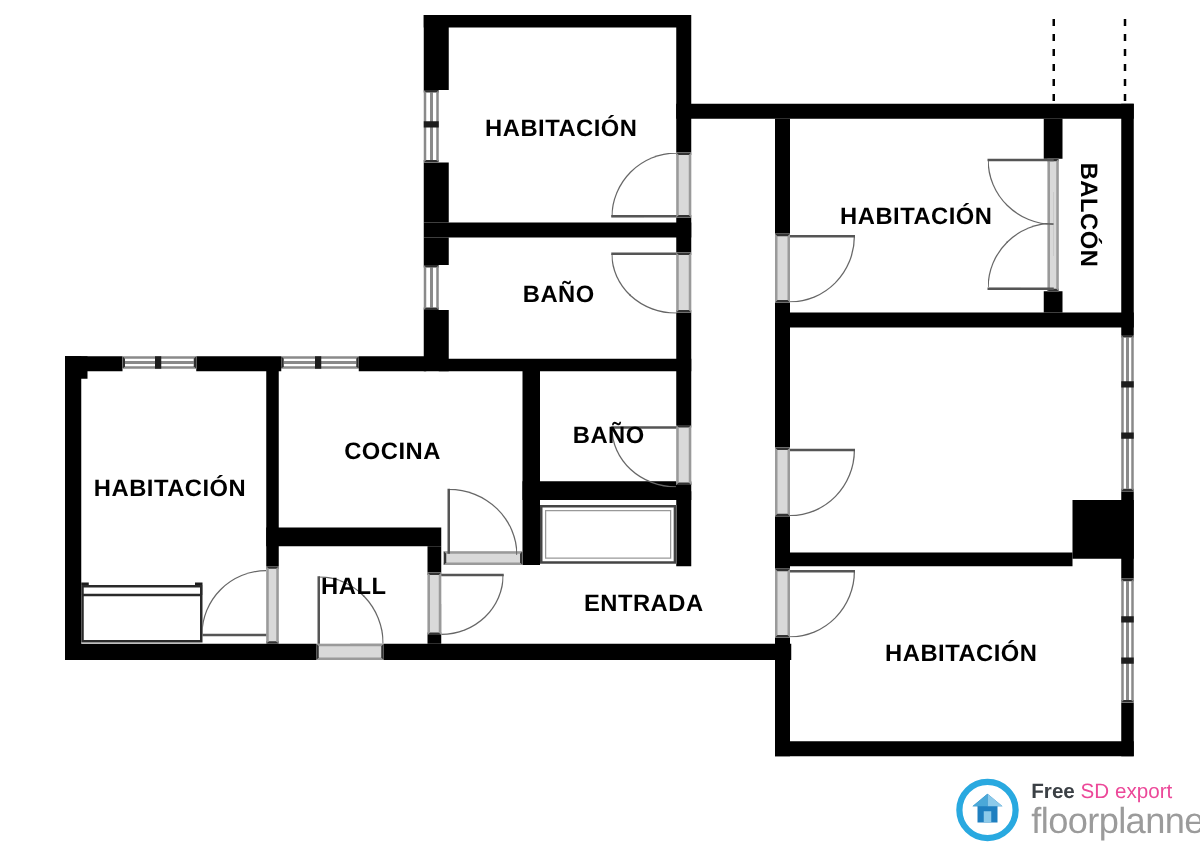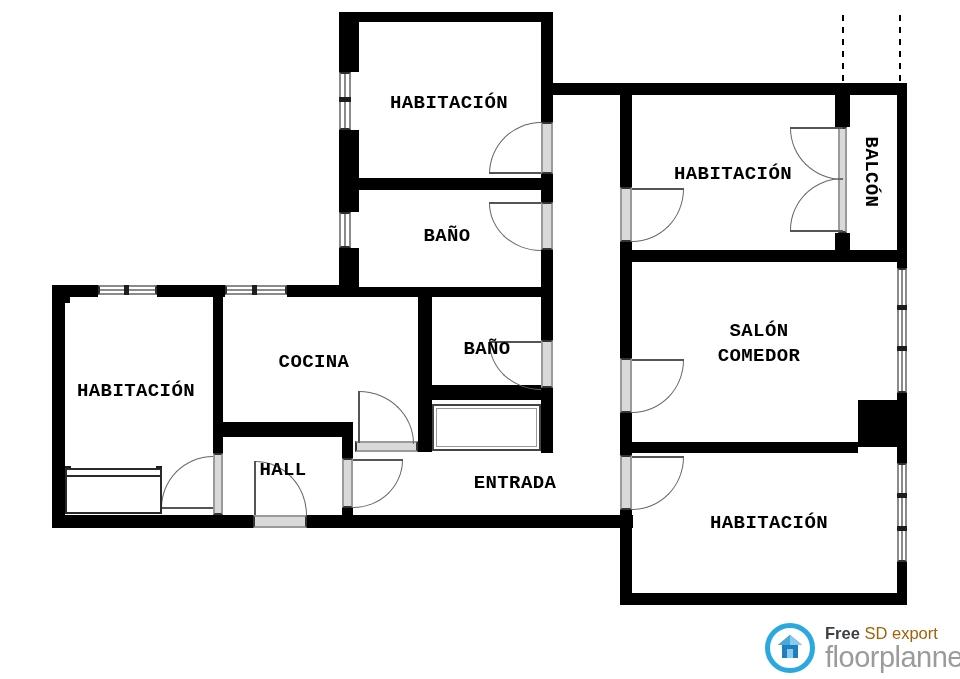--- a/index.html
+++ b/index.html
@@ -1,19 +1,19 @@
 <!DOCTYPE html>
 <html><head>
 <meta charset="utf-8">
 <style>
   html,body{margin:0;padding:0;background:#fff;}
   *,*::before,*::after{box-sizing:border-box;}
   #stage{position:relative;width:960px;height:679px;background:#ffffff;overflow:hidden;
          font-family:"Liberation Sans","DejaVu Sans",sans-serif;}
-  #plan{position:absolute;left:0;top:0;width:960px;height:679px;font-family:Liberation Mono, monospace;}
+  #plan{position:absolute;left:0;top:0;width:960px;height:679px;}
   #plan > div{position:absolute;}
   .wall{background:#000;}
   .window{background-color:#fff;}
   .window.v{border-left:2px solid #8a8a8a;border-right:2px solid #8a8a8a;
             border-top:2px solid #2f2f2f;border-bottom:2px solid #2f2f2f;
             background-image:linear-gradient(to right,transparent calc(50% - 1px),#8a8a8a calc(50% - 1px),#8a8a8a calc(50% + 1px),transparent calc(50% + 1px));}
   .window.h{border-top:2px solid #8a8a8a;border-bottom:2px solid #8a8a8a;
             border-left:2px solid #2f2f2f;border-right:2px solid #2f2f2f;
             background-image:linear-gradient(to bottom,transparent calc(50% - 1px),#8a8a8a calc(50% - 1px),#8a8a8a calc(50% + 1px),transparent calc(50% + 1px));}
   .thr{background:#d9d9d9;}
@@ -35,21 +35,21 @@
   .furn.closet{border:2px solid #444;box-shadow:inset 0 0 0 2px #fff,inset 0 0 0 3px #999;}
   .room-label{color:#000;font-size:19px;font-weight:700;letter-spacing:.4px;
               transform:translate(-50%,-50%);white-space:nowrap;text-align:center;line-height:25px;}
   .room-label.rot{transform:translate(-50%,-50%) rotate(90deg);}
   
   .logo{position:absolute;left:764px;top:622px;display:flex;align-items:flex-start;}
   .logo svg{display:block;}
   .logo-text{margin-left:9px;line-height:1;}
   .logo-line1{font-size:16.5px;margin-top:3px;}
   .logo-free{font-weight:700;color:#3b4045;}
-  .logo-sd{color:#a16207;font-weight:400;}
+  .logo-sd{color:#ec4899;font-weight:400;}
   .logo-brand{font-size:29px;color:#9b9b9b;letter-spacing:-.5px;margin-top:1px;}
 </style>
 </head>
 <body>
 
 <div id="stage">
   <div id="plan">
       <div class="wall" style="left: 339px; top: 12px; width: 213px; height: 10px;"></div>
       <div class="wall" style="left: 339px; top: 12px; width: 20px; height: 60px;"></div>
       <div class="wall" style="left: 339px; top: 130px; width: 20px; height: 48px;"></div>
@@ -139,24 +139,20 @@
       <div class="leaf" style="left: 790px; top: 127px; width: 53px; height: 2px;"></div>
       <div class="leaf" style="left: 790px; top: 230px; width: 53px; height: 2px;"></div>
       <div class="dash" style="left: 842px; top: 15px; width: 2px; height: 68px;"></div>
       <div class="dash" style="left: 899px; top: 15px; width: 2px; height: 68px;"></div>
       <div class="furn bed" style="left: 65px; top: 468px; width: 97px; height: 46px;"></div>
       <div class="furn closet" style="left: 432px; top: 404px; width: 109px; height: 47px;"></div>
       <div class="room-label" style="left: 449px; top: 103px;">HABITACIÓN</div>
       <div class="room-label" style="left: 447px; top: 236px;">BAÑO</div>
       <div class="room-label" style="left: 733px; top: 174px;">HABITACIÓN</div>
       <div class="room-label rot" style="left: 870px; top: 172px;">BALCÓN</div>
-      <div class="room-label" style="left: 759px; top: 344px;">
-        <div>SALÓN</div>
-        <div>COMEDOR</div>
-      </div>
       <div class="room-label" style="left: 314px; top: 362px;">COCINA</div>
       <div class="room-label" style="left: 487px; top: 349px;">BAÑO</div>
       <div class="room-label" style="left: 136px; top: 391px;">HABITACIÓN</div>
       <div class="room-label" style="left: 283px; top: 470px;">HALL</div>
       <div class="room-label" style="left: 515px; top: 483px;">ENTRADA</div>
       <div class="room-label" style="left: 769px; top: 523px;">HABITACIÓN</div>
     </div>
 
   <div class="logo">
     <svg width="52" height="52" viewBox="0 0 52 52">

